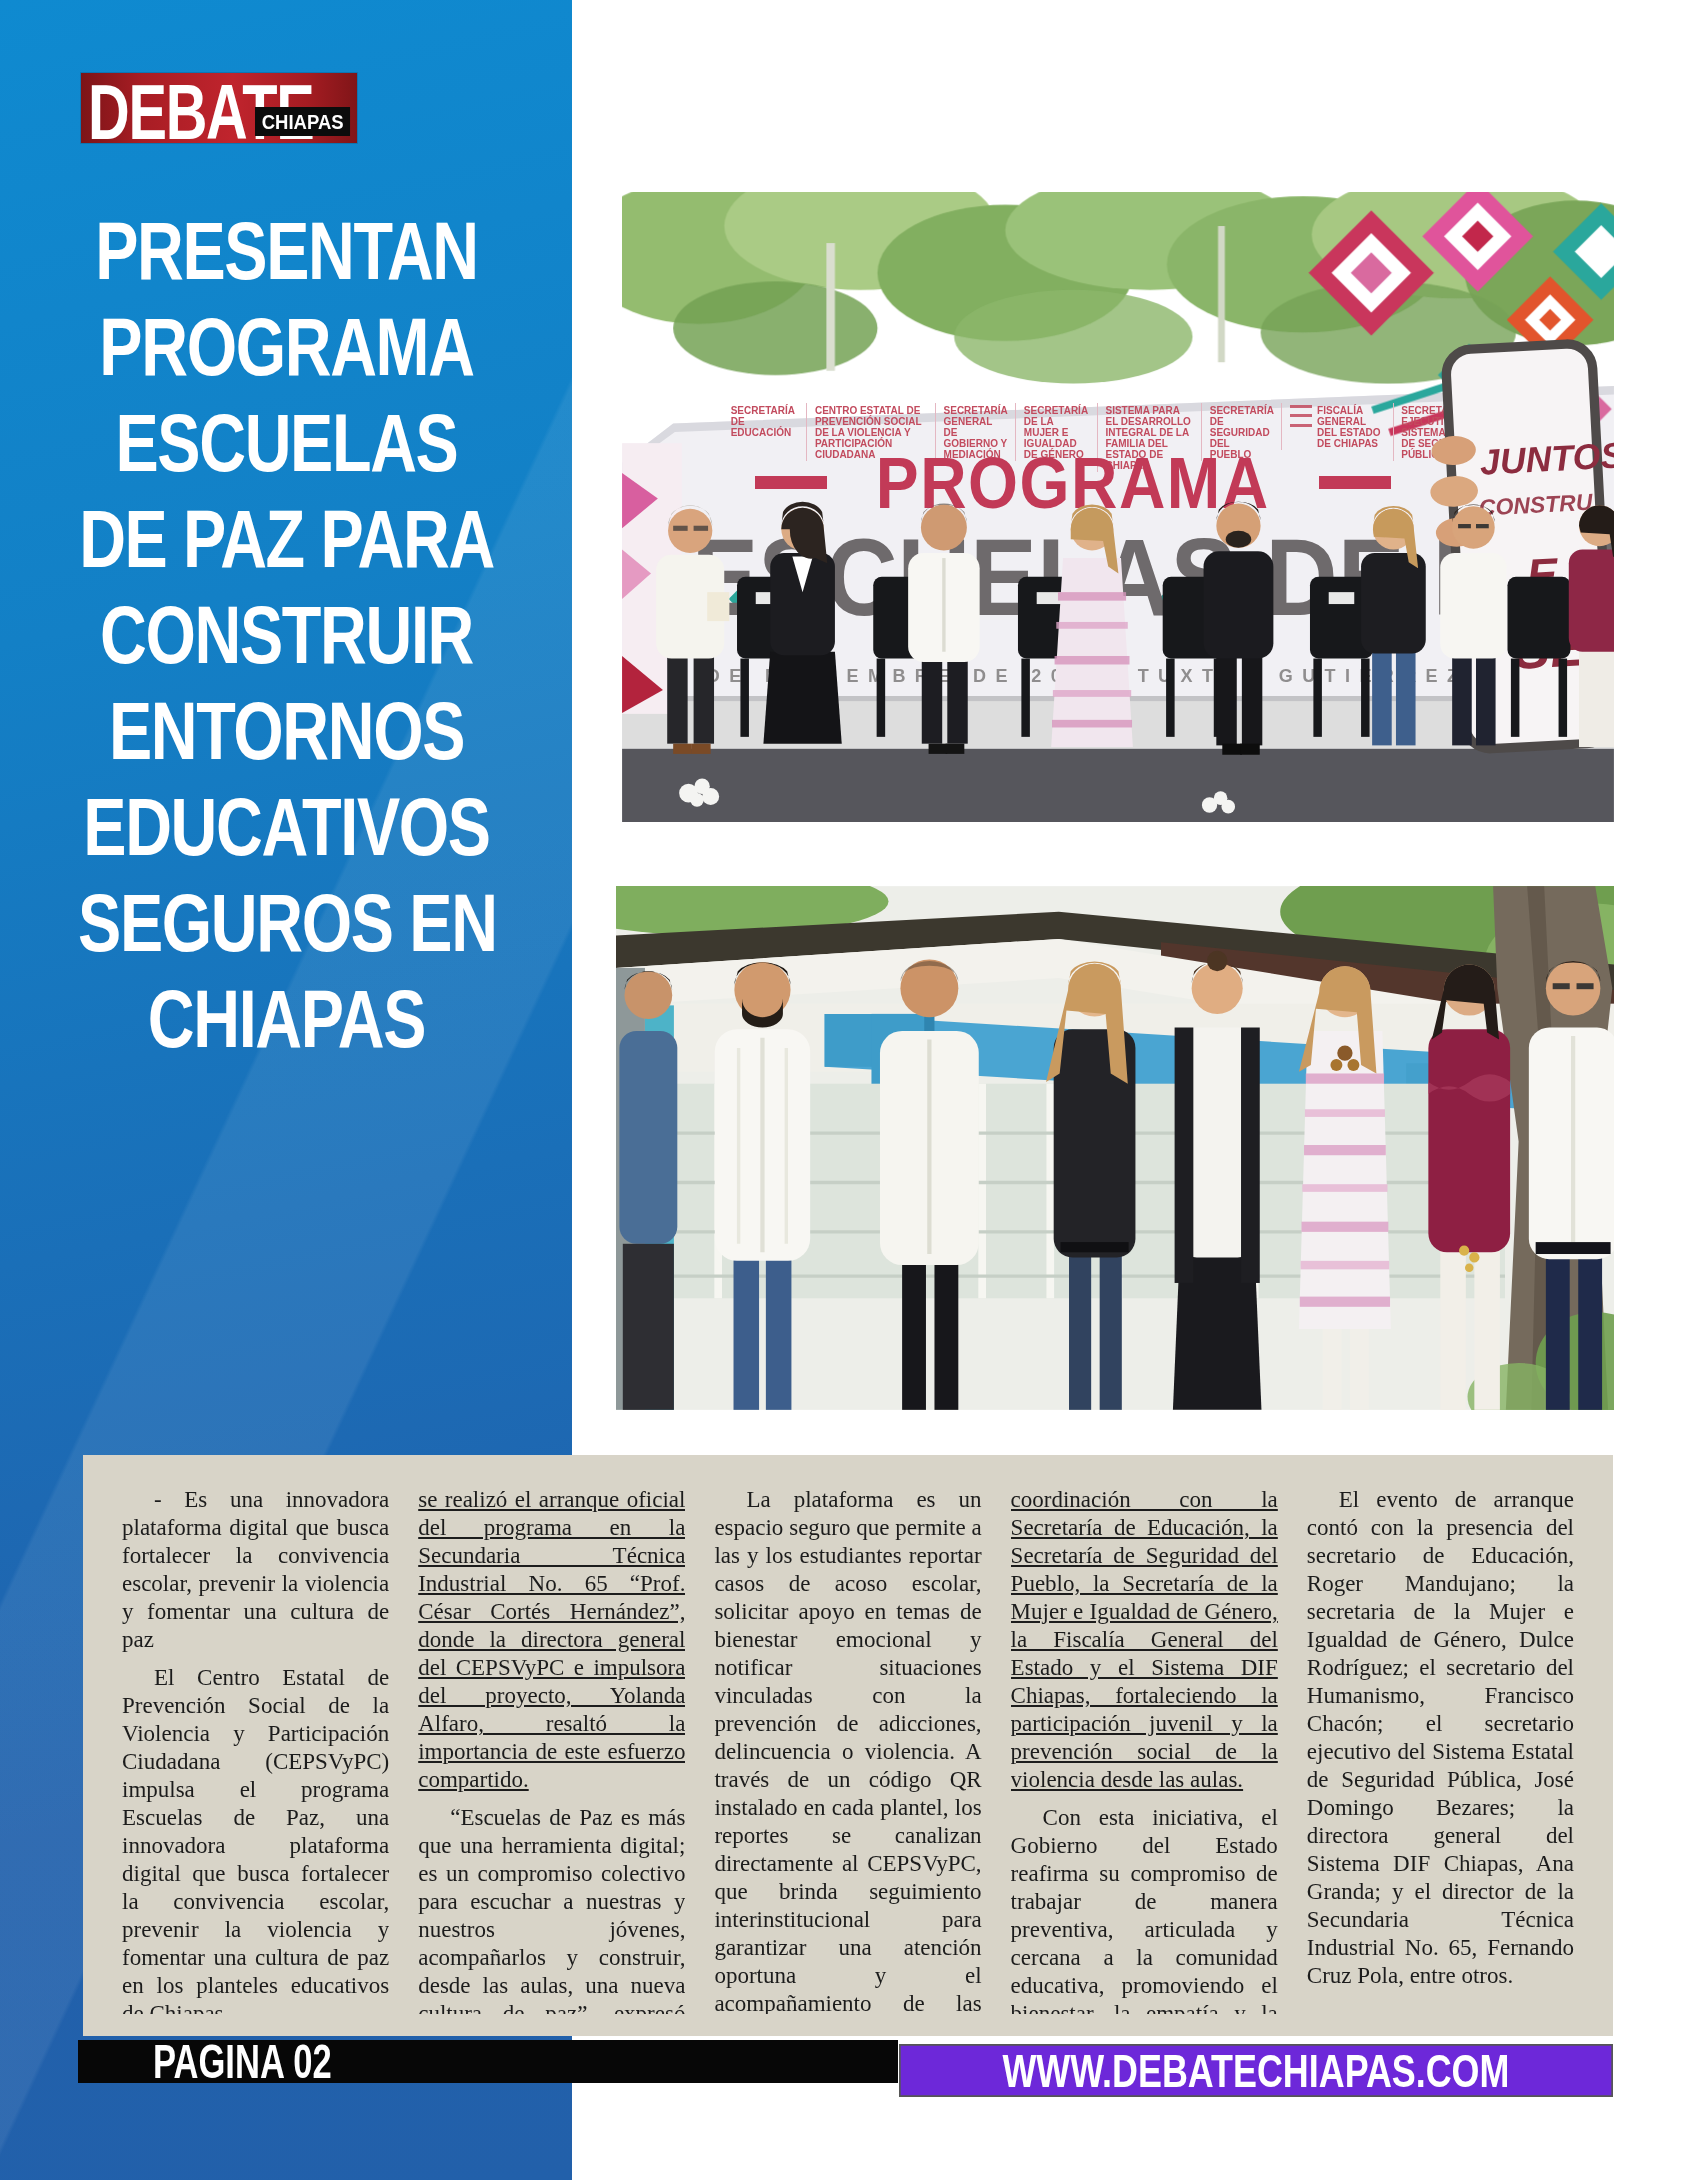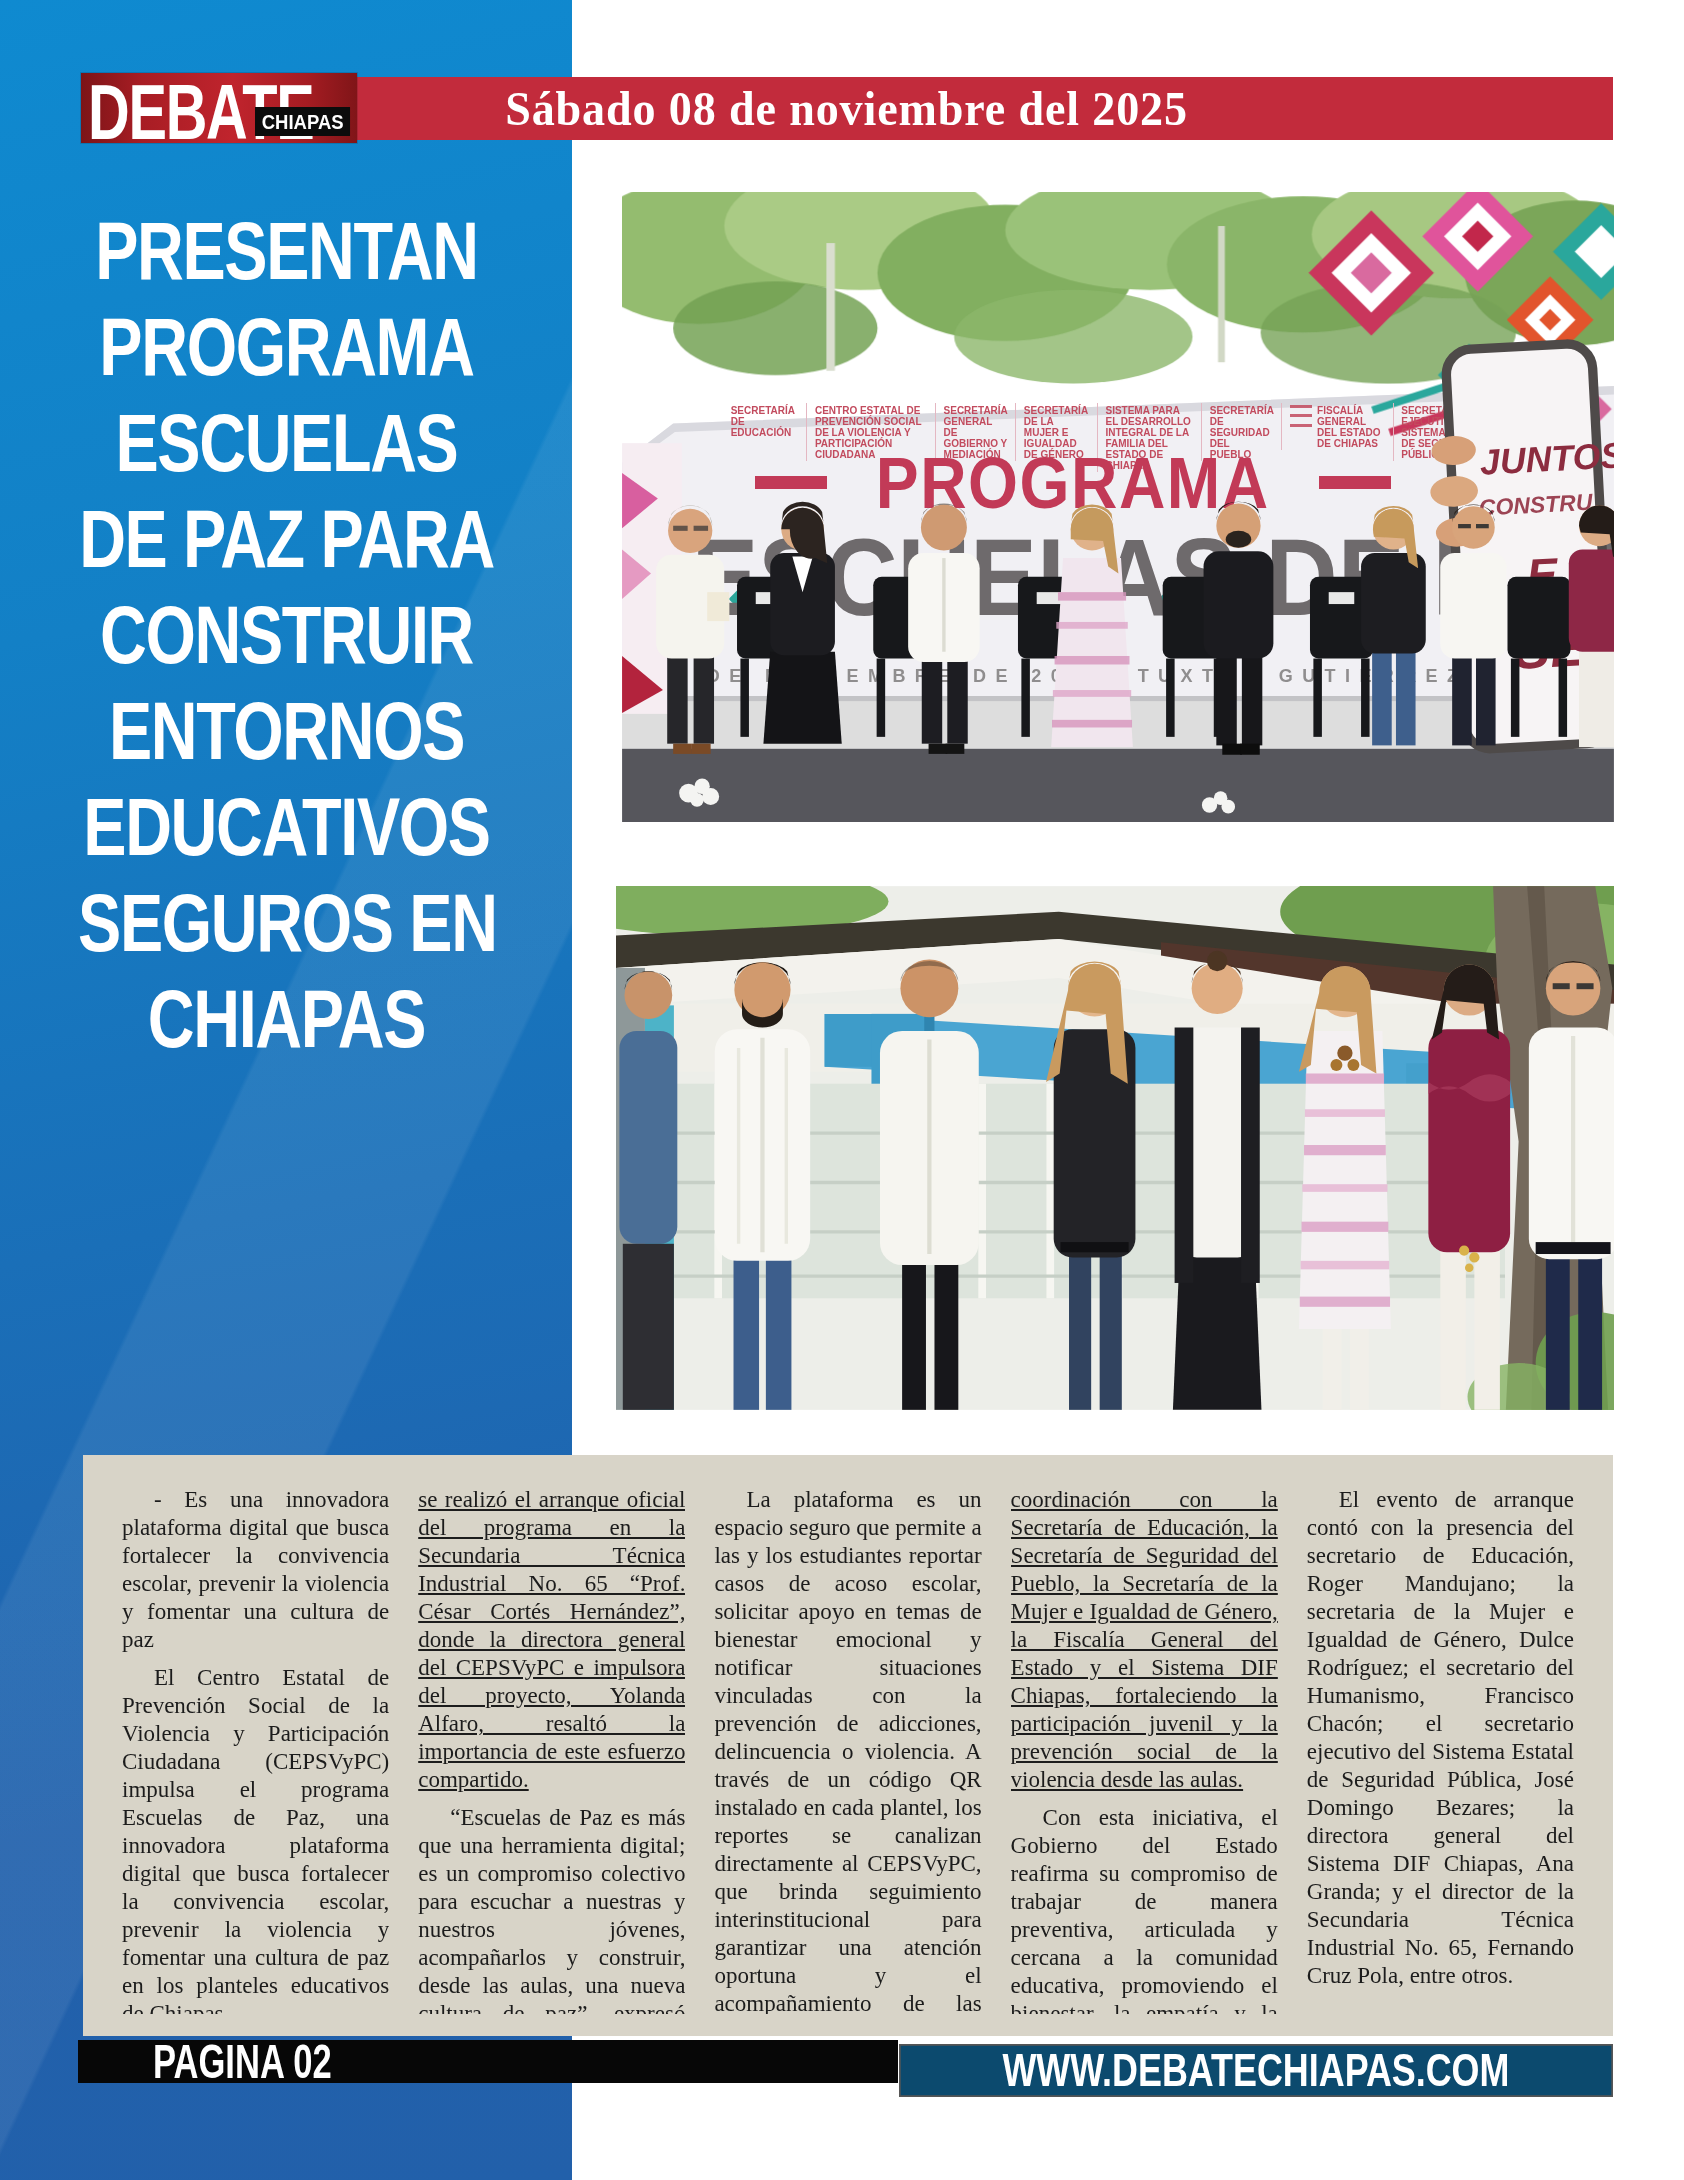--- a/index.html
+++ b/index.html
@@ -65,34 +65,31 @@
   .col{flex:1 1 0;font-family:"Liberation Serif",serif;font-size:23px;line-height:28px;color:#1c1c1c;
     text-align:justify;overflow:hidden;}
   .col p{margin:0 0 10.2px 0;text-indent:32px;}
   .col p.cont{text-indent:0;text-decoration:underline;}
 
   
   .footer-black{position:absolute;left:78px;top:2040px;width:820px;height:43px;background:#070707;z-index:3;
     display:flex;align-items:center;}
   .footer-black .pg{color:#ffffff;font-weight:bold;font-size:48px;letter-spacing:0px;
     transform:scaleX(0.72);transform-origin:left center;margin-left:75px;white-space:nowrap;}
-  .footer-gray{position:absolute;left:899px;top:2044px;width:714px;height:53px;background:#0c4a6e;z-index:3;
-    display:flex;align-items:flex-end;justify-content:center;box-shadow:inset 0 0 0 1.7px #565656;}
+  .footer-gray{position:absolute;left:899px;top:2044px;width:714px;height:53px;background:#6d28d9;z-index:3;
+    display:flex;align-items:center;justify-content:center;box-shadow:inset 0 0 0 1.7px #565656;}
   .footer-gray .web{color:#ffffff;font-weight:bold;font-size:46px;transform:scaleX(0.78);white-space:nowrap;}
 </style>
 </head>
 <body>
 
 <div class="page">
 
   <div class="blue-panel"></div>
 
-  <div class="date-banner">
-    <span class="date">Sábado 08 de noviembre del 2025</span>
-  </div>
   <div class="logo-box">
     <span class="logo-word">DEBATE</span>
     <span class="logo-tag">CHIAPAS</span>
   </div>
 
   <div class="headline">
     <div class="hl">PRESENTAN</div>
     <div class="hl">PROGRAMA</div>
     <div class="hl">ESCUELAS</div>
     <div class="hl">DE PAZ PARA</div>

